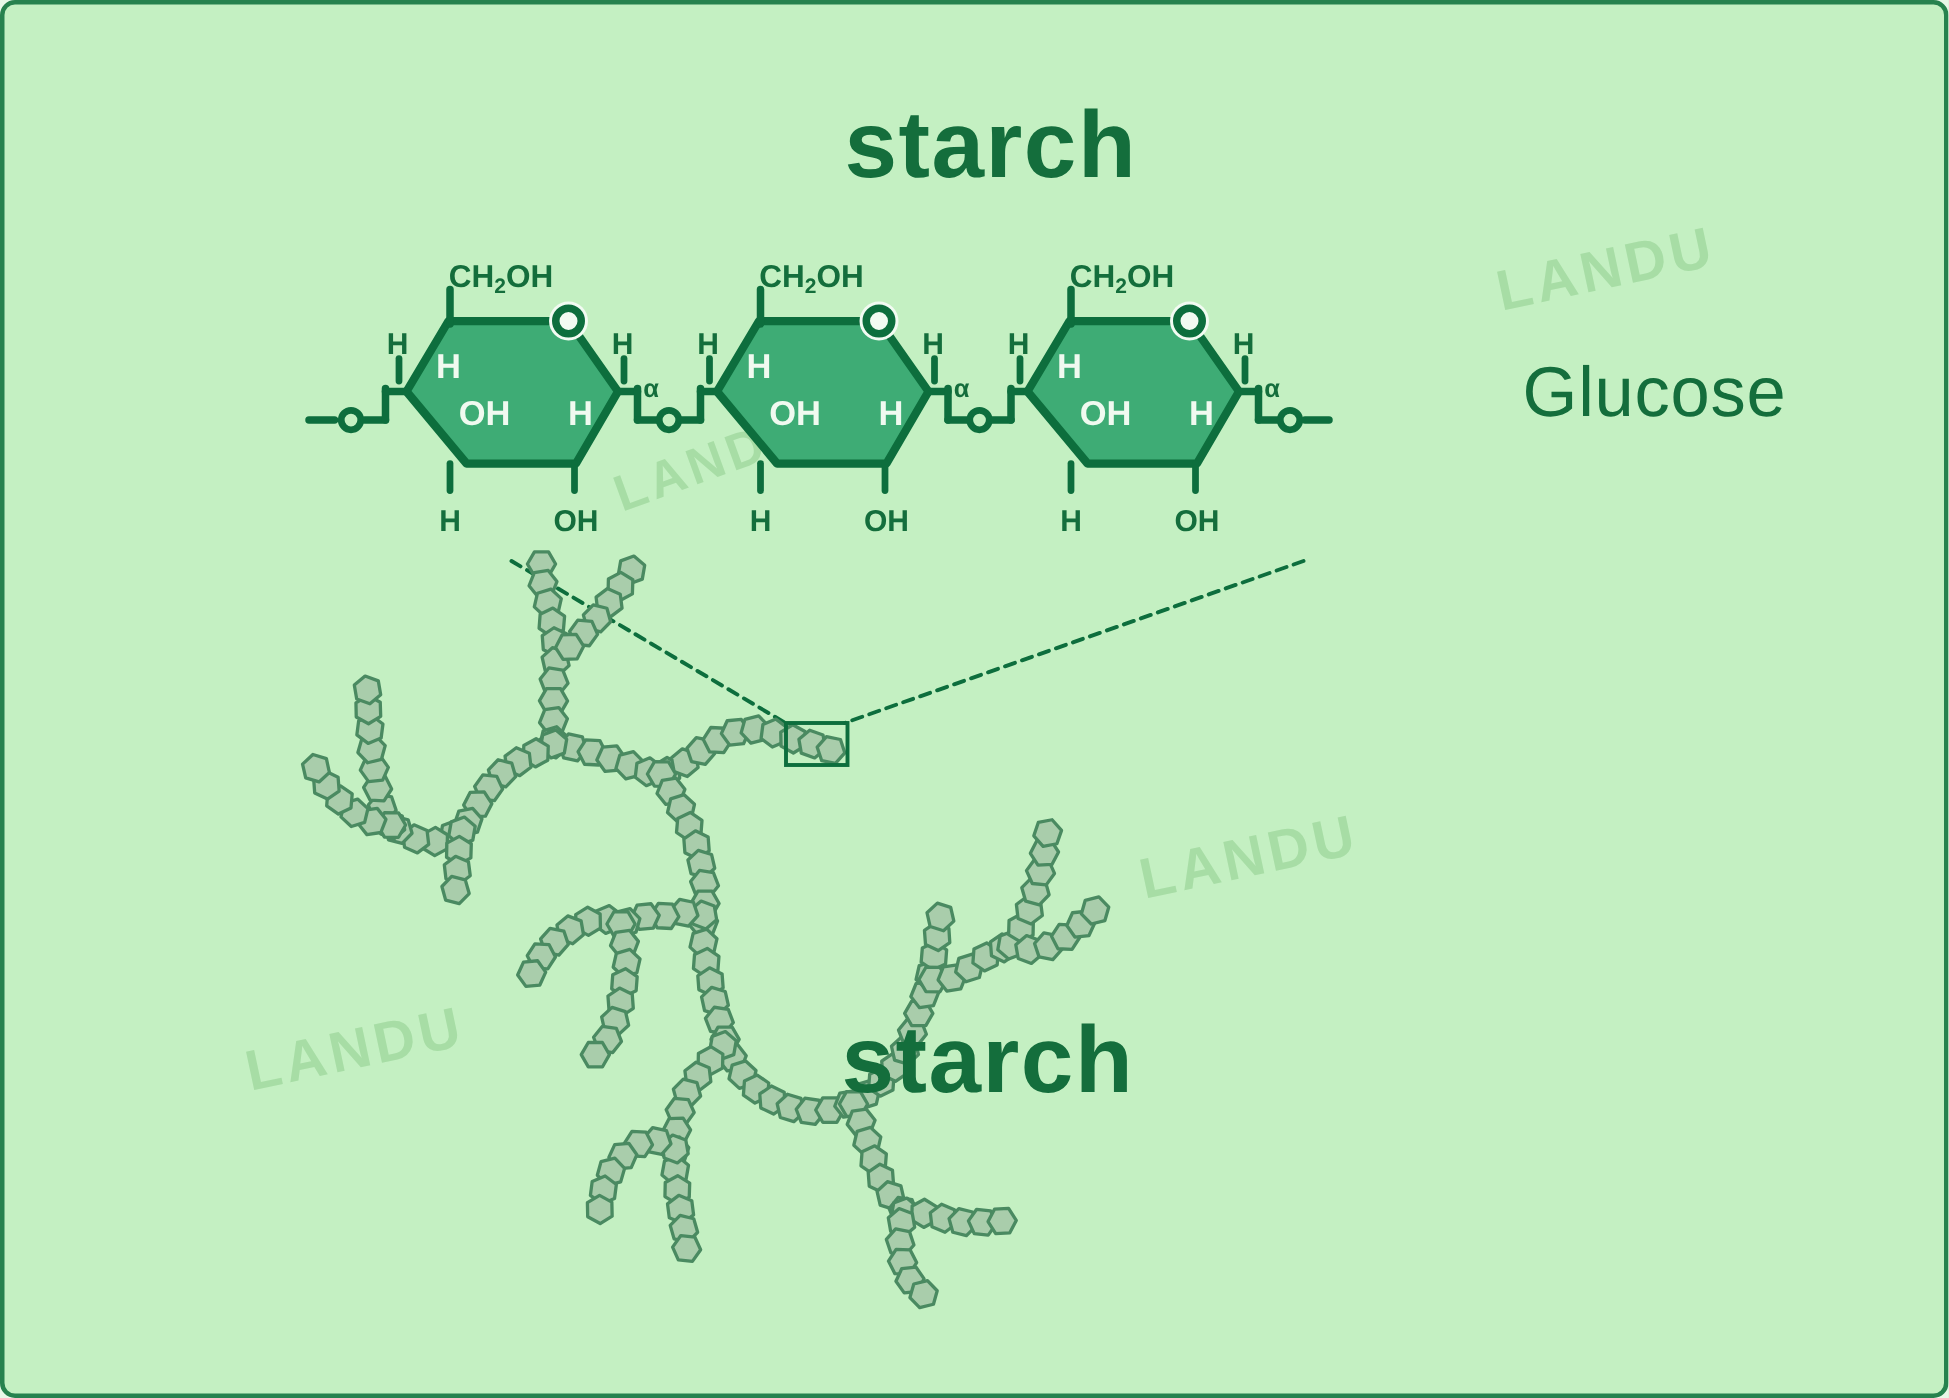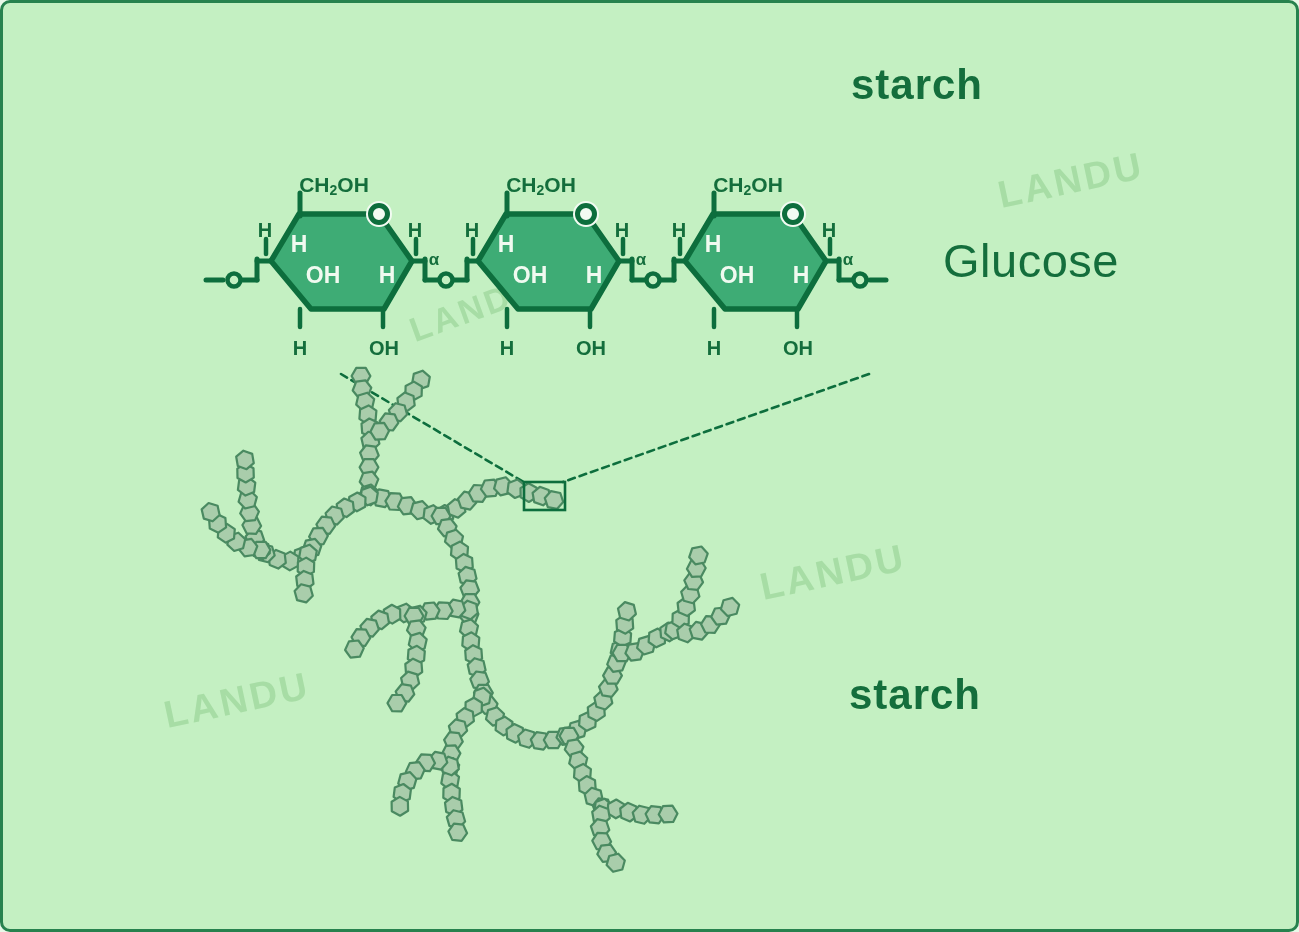--- a/index.html
+++ b/index.html
@@ -1,23 +1,23 @@
 <!DOCTYPE html>
 <html><head>
 <meta charset="utf-8">
 <style>
   html,body{margin:0;padding:0;background:#e8f8e8}
   #page{position:relative;width:1299px;height:932px;box-sizing:border-box;
         border:3px solid #27824e;border-radius:10px;overflow:hidden;
         font-family:"Liberation Sans",sans-serif;background:#c4f0c2}
-  .title{position:absolute;width:420px;text-align:right;font-weight:700;
-         font-size:42px;letter-spacing:1px;color:#146e3c}
+  .title{position:absolute;width:420px;text-align:left;font-weight:700;
+         font-size:63px;letter-spacing:1px;color:#146e3c}
   #title-top{left:560px;top:58px}
   #title-bottom{left:558px;top:668px}
-  #side-label{position:absolute;left:868px;top:234px;width:320px;text-align:center;
+  #side-label{position:absolute;left:868px;top:234px;width:320px;text-align:right;
               color:#146e3c;font-size:47px;line-height:1.02;letter-spacing:.5px;font-weight:400}
   .wm{position:absolute;color:#a7dda5;font-weight:700;font-size:38px;letter-spacing:3px;
       transform-origin:center;user-select:none;white-space:nowrap}
   #wm-top-right{left:994px;top:156px;transform:rotate(-12deg)}
   #wm-mid-left{left:404px;top:286px;transform:rotate(-20deg);font-size:34px}
   #wm-mid-right{left:756px;top:548px;transform:rotate(-12deg)}
   #wm-bottom-left{left:160px;top:676px;transform:rotate(-12deg)}
   #diagram{position:absolute;left:0;top:0}
 </style>
 </head>

